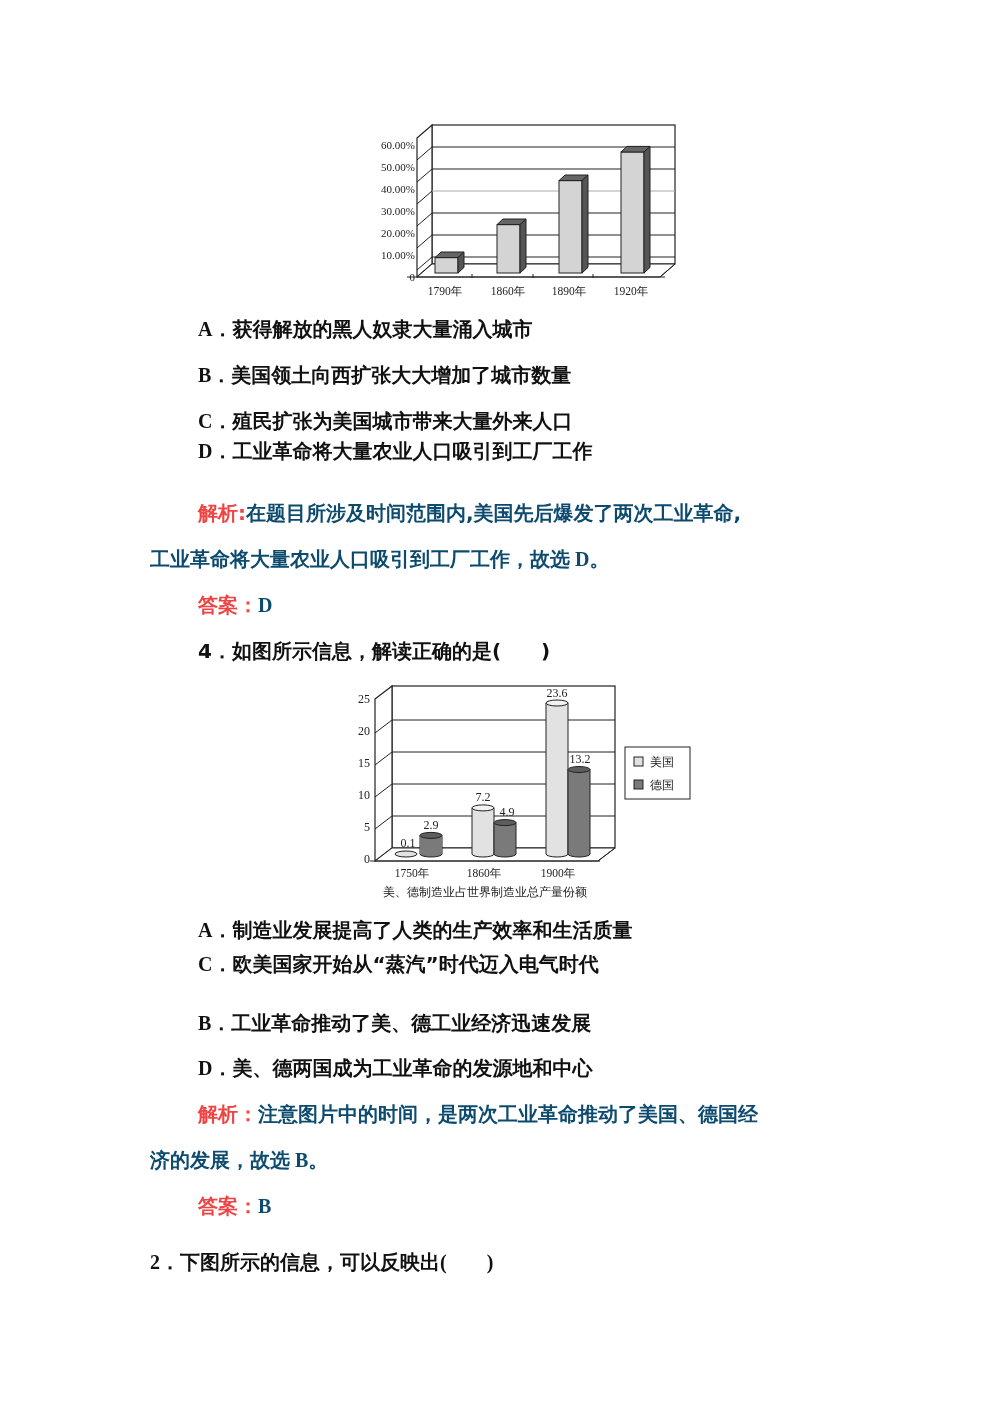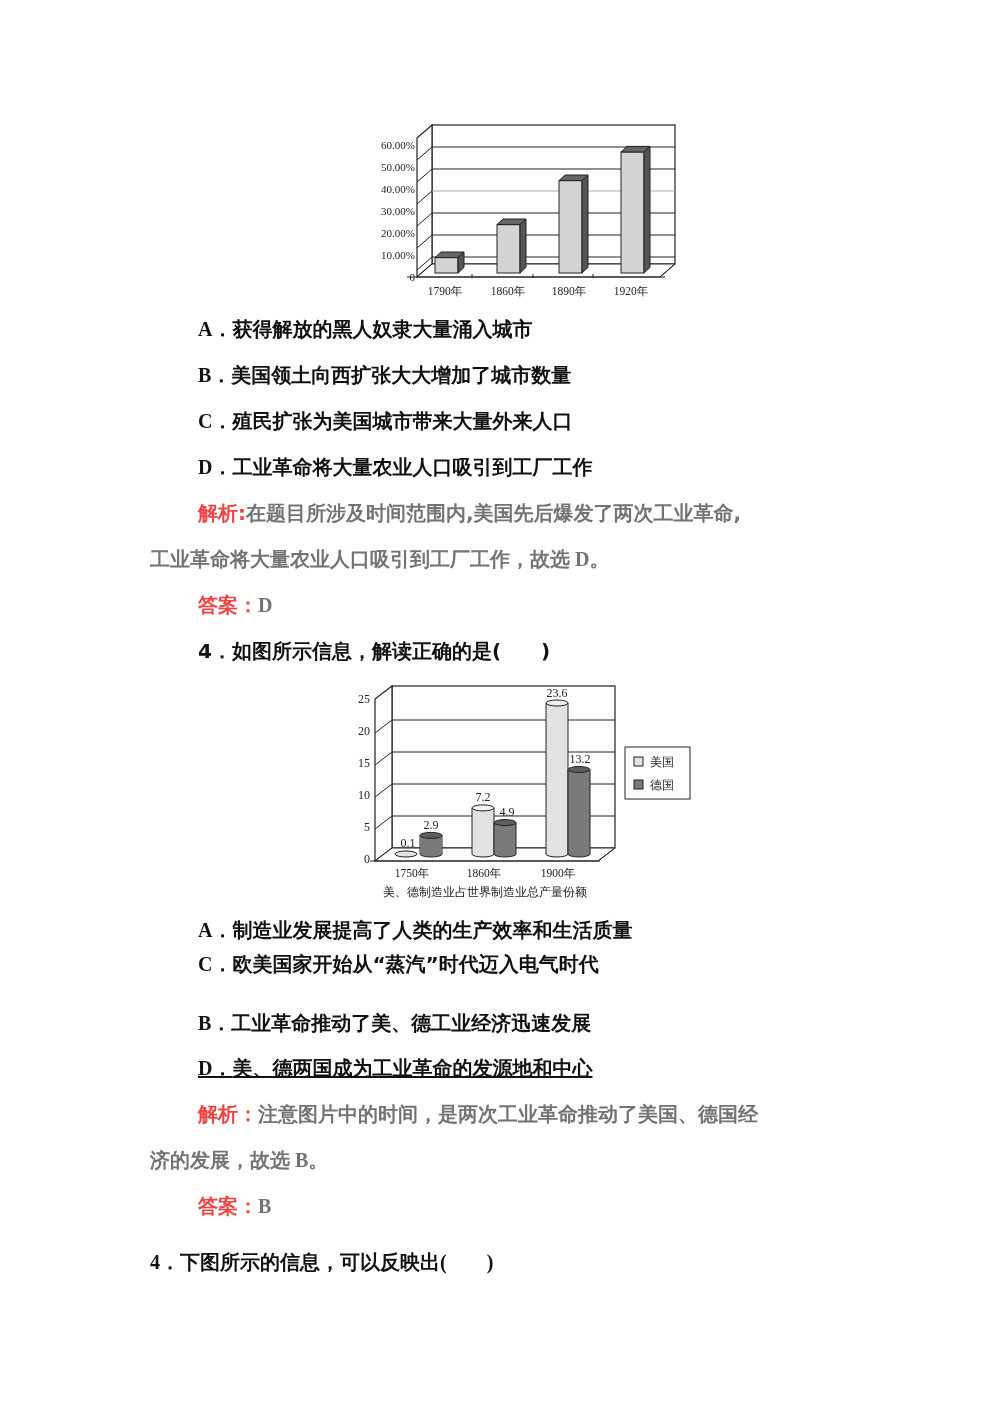--- a/index.html
+++ b/index.html
@@ -4,21 +4,21 @@
 <style>
   html, body { margin: 0; padding: 0; background: #ffffff; }
   body { width: 1000px; height: 1414px; position: relative; overflow: hidden;
          font-family: "Liberation Serif", "DejaVu Serif", serif; color: #111; }
   .line { position: absolute; font-size: 20px; line-height: 30px; white-space: nowrap;
           font-weight: bold; font-family: "DejaVu Sans", "Liberation Sans", sans-serif; }
   .opt { left: 198px; }
   .indent { left: 198px; }
   .cont { left: 150px; font-family: Liberation Serif, serif; }
   .blue { color: #ef4444; }
-  .red { color: #737373; }
+  .red { color: #0c4a6e; }
   .label-latin { font-family: "Liberation Serif", serif; font-weight: bold; }
   svg text { font-family: "Liberation Serif", "DejaVu Serif", serif; }
   .chart { position: absolute; }
 </style>
 </head>
 <body>
 
 <svg class="chart" style="left:355px; top:118px;" width="340" height="185" viewBox="0 0 340 185">
 
   <rect x="77" y="7" width="243" height="139" fill="#fff" stroke="#222" stroke-width="1.2"></rect>
@@ -91,21 +91,21 @@
 
 <div class="line opt" style="top:314px;">
   <span class="label-latin">A．</span><span>获得解放的黑人奴隶大量涌入城市</span>
 </div>
 <div class="line opt" style="top:360px;">
   <span class="label-latin">B．</span><span>美国领土向西扩张大大增加了城市数量</span>
 </div>
 <div class="line opt" style="top:406px;">
   <span class="label-latin">C．</span><span>殖民扩张为美国城市带来大量外来人口</span>
 </div>
-<div class="line opt" style="top:452px;">
+<div class="line opt" style="top:436px;">
   <span class="label-latin">D．</span><span>工业革命将大量农业人口吸引到工厂工作</span>
 </div>
 
 <div class="line indent" style="top:498px;">
   <span class="blue">解析:</span><span class="red">在题目所涉及时间范围内,美国先后爆发了两次工业革命,</span>
 </div>
 <div class="line cont red" style="top:544px;">工业革命将大量农业人口吸引到工厂工作，故选 D。</div>
 <div class="line indent" style="top:590px;">
   <span class="blue">答案：</span><span class="red label-latin">D</span>
 </div>
@@ -214,25 +214,25 @@
 
 <div class="line opt" style="top:915px;">
   <span class="label-latin">A．</span><span>制造业发展提高了人类的生产效率和生活质量</span>
 </div>
 <div class="line opt" style="top:961px;margin-top:47px;">
   <span class="label-latin">B．</span><span>工业革命推动了美、德工业经济迅速发展</span>
 </div>
 <div class="line opt" style="top:949px;">
   <span class="label-latin">C．</span><span>欧美国家开始从“蒸汽”时代迈入电气时代</span>
 </div>
-<div class="line opt" style="top:1053px;text-decoration:underline;">
+<div class="line opt" style="top:1053px;">
   <span class="label-latin">D．</span><span>美、德两国成为工业革命的发源地和中心</span>
 </div>
 
 <div class="line indent" style="top:1099px;">
   <span class="blue">解析：</span><span class="red">注意图片中的时间，是两次工业革命推动了美国、德国经</span>
 </div>
 <div class="line cont red" style="top:1145px;">济的发展，故选 B。</div>
 <div class="line indent" style="top:1191px;">
   <span class="blue">答案：</span><span class="red label-latin">B</span>
 </div>
 
-<div class="line cont" style="top:1247px;">4．下图所示的信息，可以反映出(　　)</div>
+<div class="line cont" style="top:1247px;">2．下图所示的信息，可以反映出(　　)</div>
 
 </body></html>

